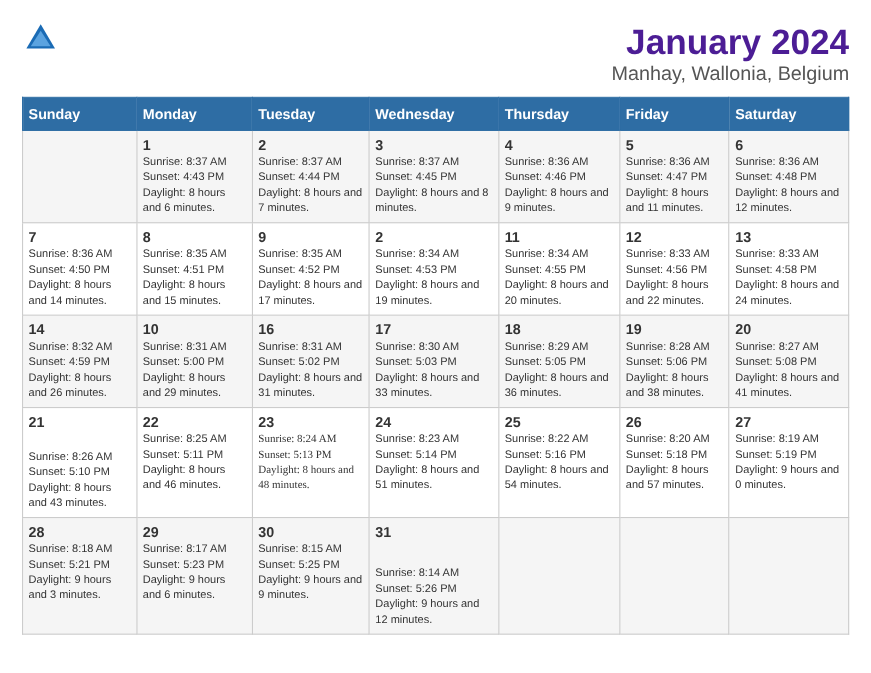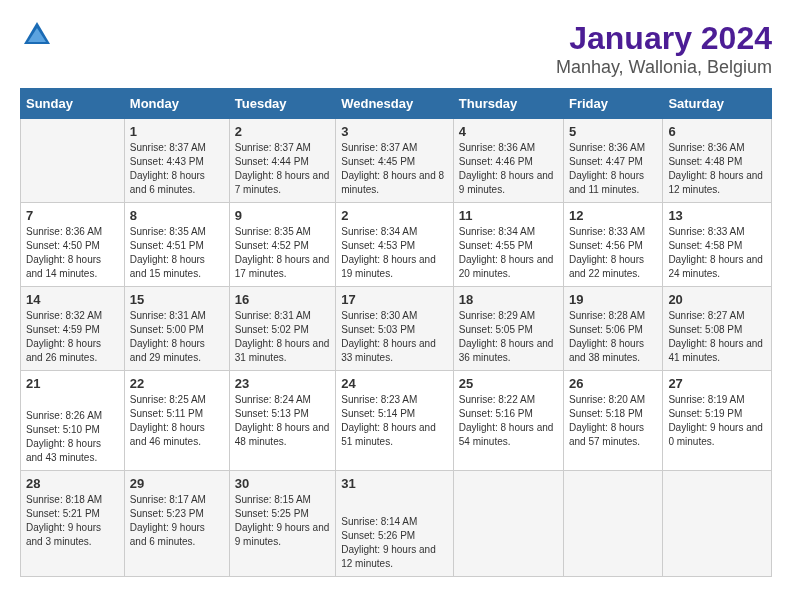--- a/index.html
+++ b/index.html
@@ -209,21 +209,21 @@
         </td>
       </tr>
       <tr>
         <td>
           <span class="day-number">14</span>
           <div class="day-info" style="white-space: pre-line;">Sunrise: 8:32 AM
 Sunset: 4:59 PM
 Daylight: 8 hours and 26 minutes.</div>
         </td>
         <td>
-          <span class="day-number">15</span>
+          <span class="day-number">10</span>
           <div class="day-info" style="white-space: pre-line;">Sunrise: 8:31 AM
 Sunset: 5:00 PM
 Daylight: 8 hours and 29 minutes.</div>
         </td>
         <td>
           <span class="day-number">16</span>
           <div class="day-info" style="white-space: pre-line;">Sunrise: 8:31 AM
 Sunset: 5:02 PM
 Daylight: 8 hours and 31 minutes.</div>
         </td>
@@ -260,21 +260,21 @@
 Daylight: 8 hours and 43 minutes.</div>
         </td>
         <td>
           <span class="day-number">22</span>
           <div class="day-info" style="white-space: pre-line;">Sunrise: 8:25 AM
 Sunset: 5:11 PM
 Daylight: 8 hours and 46 minutes.</div>
         </td>
         <td>
           <span class="day-number">23</span>
-          <div class="day-info" style="white-space: pre-line;">Sunrise: 8:24 AM
+          <div class="day-info" style="white-space: pre-line; font-family: Liberation Serif, serif;">Sunrise: 8:24 AM
 Sunset: 5:13 PM
 Daylight: 8 hours and 48 minutes.</div>
         </td>
         <td>
           <span class="day-number">24</span>
           <div class="day-info" style="white-space: pre-line;">Sunrise: 8:23 AM
 Sunset: 5:14 PM
 Daylight: 8 hours and 51 minutes.</div>
         </td>
         <td>

